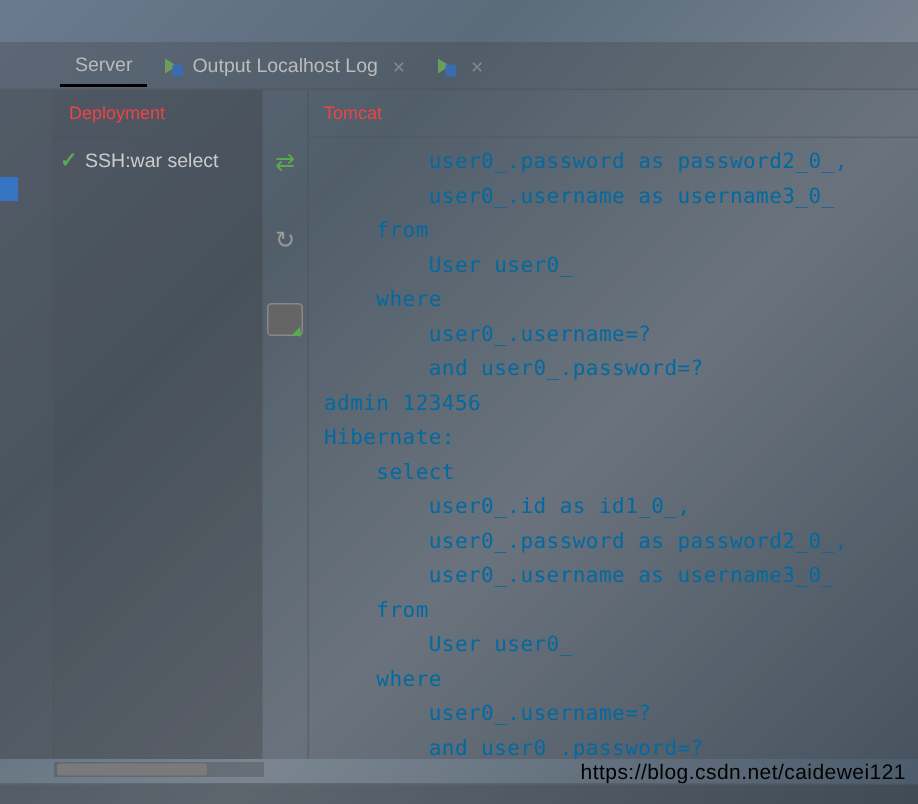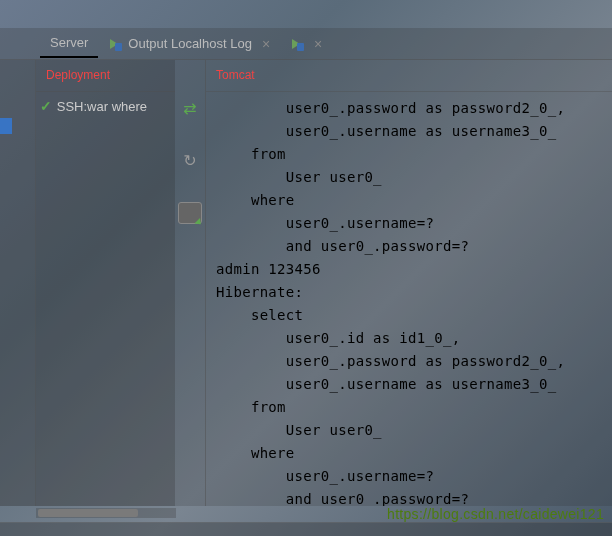--- a/index.html
+++ b/index.html
@@ -169,21 +169,21 @@
       flex: 1;
       display: flex;
       flex-direction: column;
       overflow: hidden;
     }
     .output-content {
       flex: 1;
       padding: 5px 10px;
       font-family: "Consolas", "Monaco", monospace;
       font-size: 14px;
-      color: #000000;
+      color: #0369a1;
       line-height: 23px;
       white-space: pre;
       overflow: hidden;
       letter-spacing: 0.3px;
     }
     .scrollbar-bottom {
       height: 10px;
       background: rgba(60, 60, 60, 0.3);
       position: relative;
     }
@@ -193,21 +193,21 @@
       top: 1px;
       width: 100px;
       height: 8px;
       background: #7a7a7a;
       border-radius: 2px;
     }
     .watermark {
       position: absolute;
       bottom: 14px;
       right: 8px;
-      color: #4d7c0f;
+      color: #000000;
       font-size: 14px;
       letter-spacing: 0.3px;
     }
     .bottom-bar {
       position: absolute;
       bottom: 0;
       left: 0;
       right: 0;
       height: 14px;
       background: rgba(50, 53, 55, 0.4);
@@ -237,21 +237,21 @@
 <div class="main-area">
   <div class="left-gutter">
     <div class="active-indicator"></div>
   </div>
 
   <div class="deployment-panel">
     <div class="deployment-list">
       <div class="panel-header">Deployment</div>
       <div class="deploy-item">
         <span class="check-icon">✓</span>
-        <span>SSH:war where</span>
+        <span>SSH:war select</span>
       </div>
       <div class="scrollbar-bottom" style="position:absolute;bottom:18px;left:36px;width:140px;">
         <div class="scrollbar-thumb"></div>
       </div>
     </div>
     <div class="deployment-toolbar">
       <div class="tool-btn deploy-arrow">⇄</div>
       <div class="tool-btn refresh-icon"></div>
       <div class="tool-btn browser-btn"></div>
     </div>

